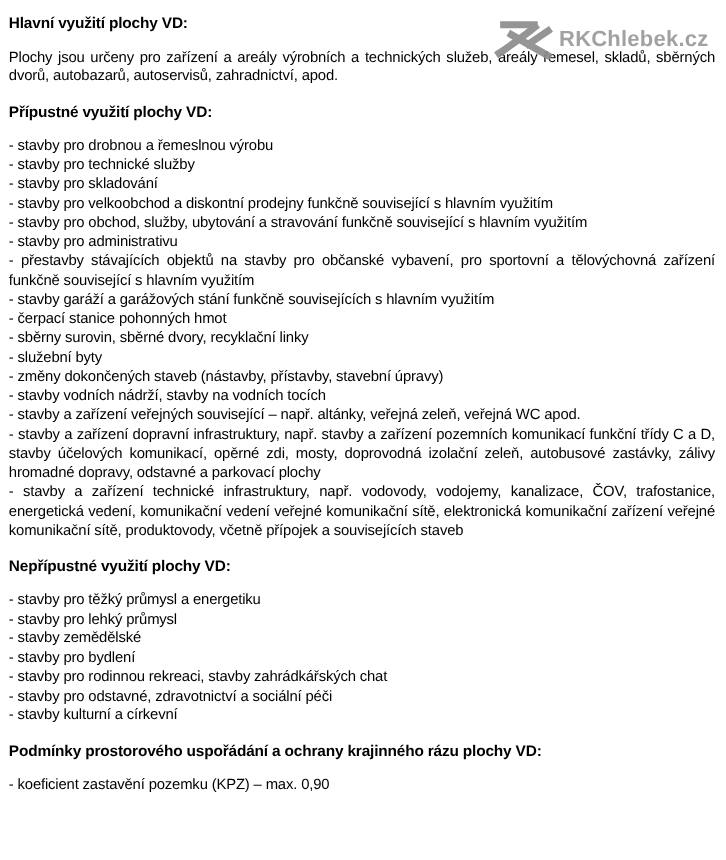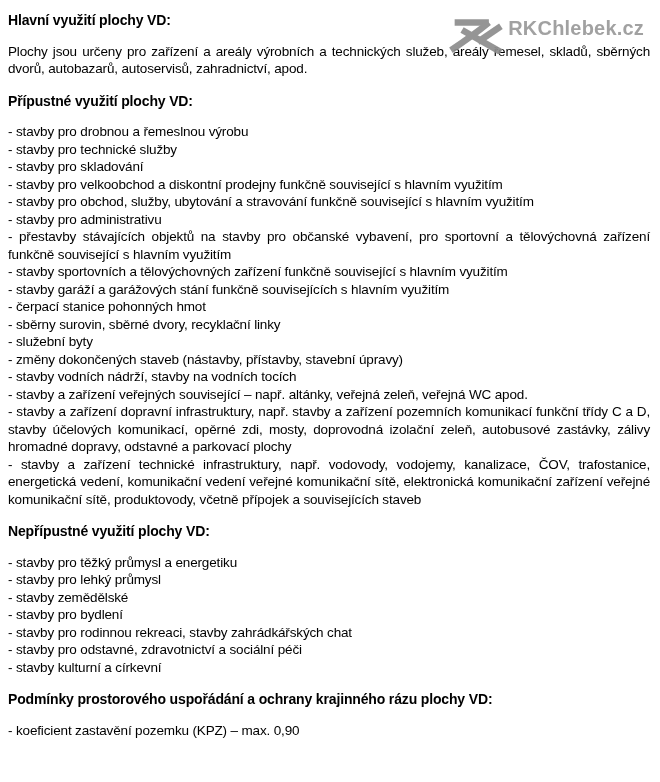--- a/index.html
+++ b/index.html
@@ -38,20 +38,21 @@
   }
   .list-item {
     text-align: justify;
     margin: 0;
   }
   .watermark {
     position: absolute;
     top: 17px;
     right: 16px;
     display: flex;
+    align-items: center;
     gap: 5px;
     z-index: 2;
     opacity: 0.92;
   }
   .watermark-text {
     color: #9a9a9a;
     font-size: 20px;
     line-height: 22px;
     font-weight: bold;
     letter-spacing: 0.2px;
@@ -85,21 +86,20 @@
     </section>
     <section class="section">
       <div class="section-heading">Přípustné využití plochy VD:</div>
       <div class="list-item">- stavby pro drobnou a řemeslnou výrobu</div>
       <div class="list-item">- stavby pro technické služby</div>
       <div class="list-item">- stavby pro skladování</div>
       <div class="list-item">- stavby pro velkoobchod a diskontní prodejny funkčně související s hlavním využitím</div>
       <div class="list-item">- stavby pro obchod, služby, ubytování a stravování funkčně související s hlavním využitím</div>
       <div class="list-item">- stavby pro administrativu</div>
       <div class="list-item">- přestavby stávajících objektů na stavby pro občanské vybavení, pro sportovní a tělovýchovná zařízení funkčně související s hlavním využitím</div>
-      <div class="list-item">- stavby sportovních a tělovýchovných zařízení funkčně související s hlavním využitím</div>
       <div class="list-item">- stavby garáží a garážových stání funkčně souvisejících s hlavním využitím</div>
       <div class="list-item">- čerpací stanice pohonných hmot</div>
       <div class="list-item">- sběrny surovin, sběrné dvory, recyklační linky</div>
       <div class="list-item">- služební byty</div>
       <div class="list-item">- změny dokončených staveb (nástavby, přístavby, stavební úpravy)</div>
       <div class="list-item">- stavby vodních nádrží, stavby na vodních tocích</div>
       <div class="list-item">- stavby a zařízení veřejných související – např. altánky, veřejná zeleň, veřejná WC apod.</div>
       <div class="list-item">- stavby a zařízení dopravní infrastruktury, např. stavby a zařízení pozemních komunikací funkční třídy C a D, stavby účelových komunikací, opěrné zdi, mosty, doprovodná izolační zeleň, autobusové zastávky, zálivy hromadné dopravy, odstavné a parkovací plochy</div>
       <div class="list-item">- stavby a zařízení technické infrastruktury, např. vodovody, vodojemy, kanalizace, ČOV, trafostanice, energetická vedení, komunikační vedení veřejné komunikační sítě, elektronická komunikační zařízení veřejné komunikační sítě, produktovody, včetně přípojek a souvisejících staveb</div>
     </section>

